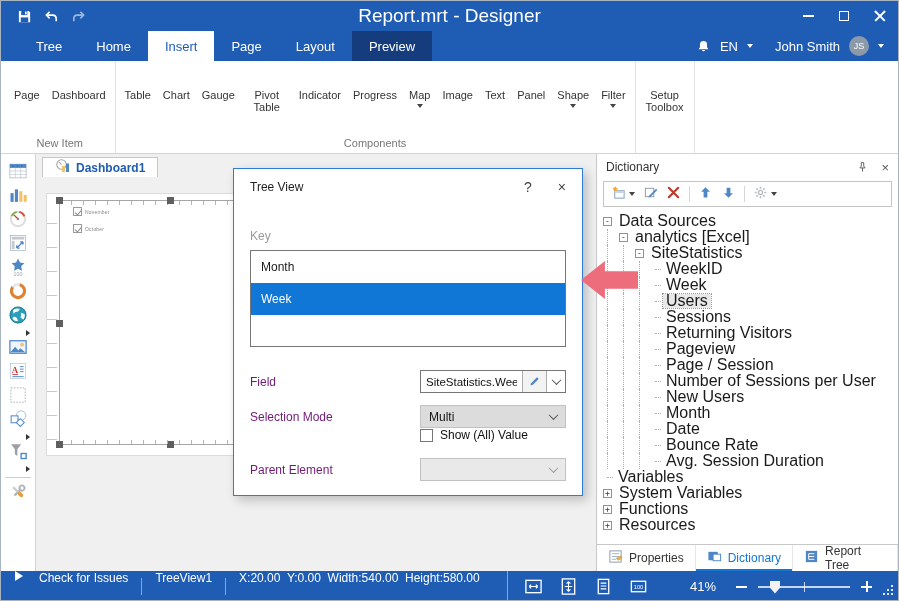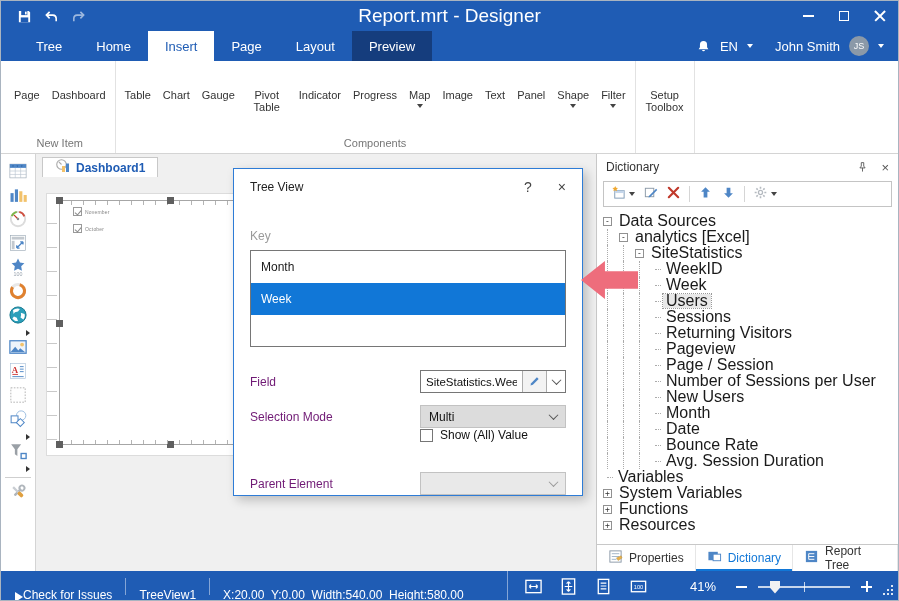--- a/index.html
+++ b/index.html
@@ -133,21 +133,21 @@
   .tdash::before{content:'';position:absolute;left:4px;right:2px;top:8px;border-top:1px dotted #ababab}
   .tlabel{font-size:16px;color:#1a1a1a;padding:0 3px;line-height:14px}
   .tnode.selected .tlabel{background:#e8e8e8;outline:1px dotted #9a9a9a}
   .dict-tabs{height:27px;border-top:1px solid #c8c8c8;display:flex;align-items:stretch;font-size:12px}
   .dtab{display:flex;align-items:center;gap:6px;padding:0 11px;color:#333;border-right:1px solid #e6e6e6;cursor:pointer}
   .dtab svg{width:15px;height:15px}
   .dtab.active{color:var(--sel);box-shadow:inset 0 -2px 0 var(--sel)}
 
   
   .statusbar{height:31px;background:var(--blue);display:flex;align-items:center;color:#fff;font-size:12px;padding:0 0 0 14px}
-  .sb-seg{display:flex;align-items:flex-end;gap:0;padding:0 13px;height:100%;cursor:pointer}
+  .sb-seg{display:flex;align-items:flex-start;gap:16px;padding:0 13px;height:100%;cursor:pointer}
   .sb-seg:first-child{padding-left:0}
   .sb-sep{width:1px;height:17px;background:rgba(255,255,255,.45)}
   .play-icon{width:0;height:0;border-top:5px solid transparent;border-bottom:5px solid transparent;border-left:8px solid #fff}
   .sb-coords{white-space:pre}
   .sb-right{margin-left:auto;display:flex;align-items:center;height:100%}
   .sb-icons{display:flex;gap:16px;align-items:center;padding:0 16px;border-left:1px solid rgba(255,255,255,.45);height:100%}
   .sb-icons .icon{display:flex;cursor:pointer}
   .sb-icons svg{width:19px;height:19px}
   .sb-zoom{font-size:13px;padding:0 20px 0 26px}
   .slider{display:flex;align-items:center;gap:11px;padding-right:26px}
@@ -905,21 +905,21 @@
           <span>Multi</span>
           <span class="chev"></span>
         </div>
       </div>
 
       <div class="dlg-check-row" style="">
         <span class="checkbox"></span>
         <span>Show (All) Value</span>
       </div>
 
-      <div class="form-row" style="margin-top:30px">
+      <div class="form-row" style="margin-top:16px">
         <div class="form-label">Parent Element</div>
         <div class="form-ctl select-ctl disabled">
           <span></span>
           <span class="chev"></span>
         </div>
       </div>
     </div>
   </div>
 
   <div class="red-arrow"></div>

